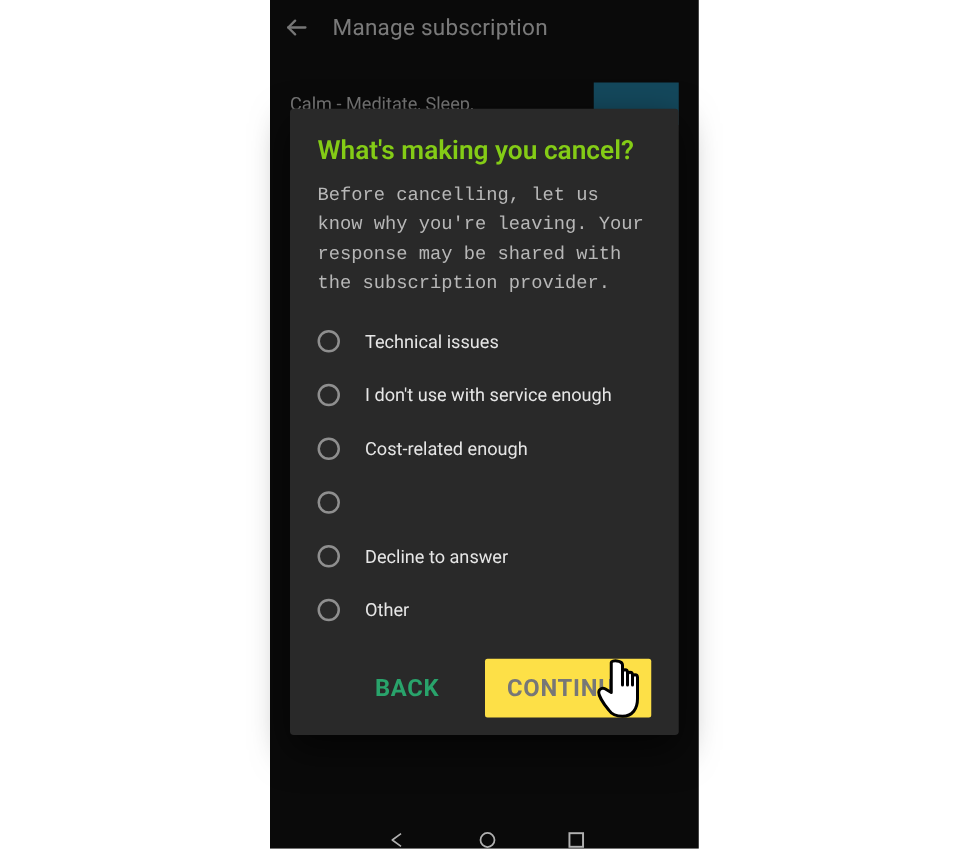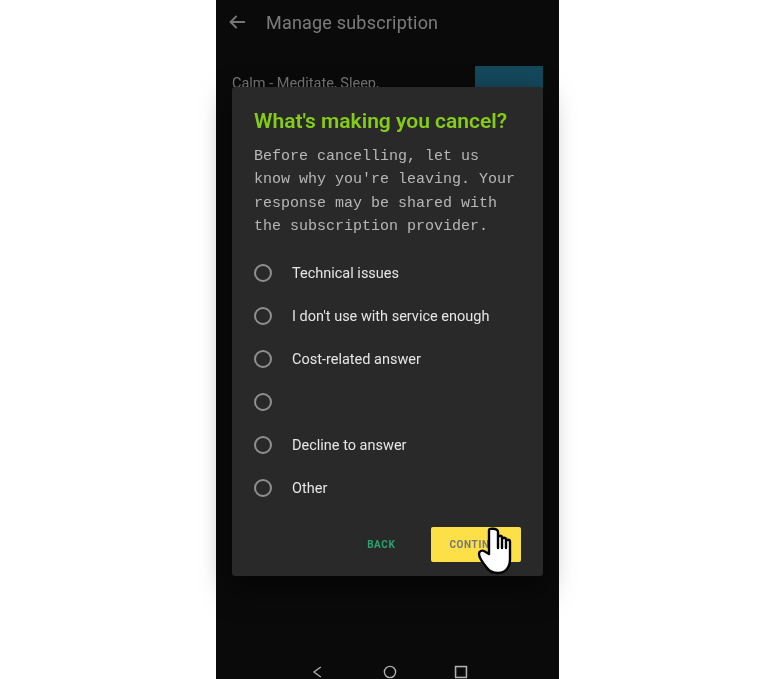--- a/index.html
+++ b/index.html
@@ -108,21 +108,21 @@
     font-size: 14.5px;
   }
   .actions {
     display: flex;
     justify-content: flex-end;
     align-items: center;
     gap: 18px;
     margin-top: 22px;
   }
   .btn {
-    font-size: 10px;
+    font-size: 19px;
     font-weight: 700;
     letter-spacing: .6px;
     padding: 12px 18px;
     cursor: pointer;
     user-select: none;
   }
   .btn-back {
     color: #29a36b;
     background: transparent;
   }
@@ -184,21 +184,21 @@
       <label class="option">
         <span class="radio"></span>
         <span class="option-label">Technical issues</span>
       </label>
       <label class="option">
         <span class="radio"></span>
         <span class="option-label">I don't use with service enough</span>
       </label>
       <label class="option">
         <span class="radio"></span>
-        <span class="option-label">Cost-related answer</span>
+        <span class="option-label">Cost-related enough</span>
       </label>
       <label class="option">
         <span class="radio"></span>
       </label>
       <label class="option">
         <span class="radio"></span>
         <span class="option-label">Decline to answer</span>
       </label>
       <label class="option">
         <span class="radio"></span>

